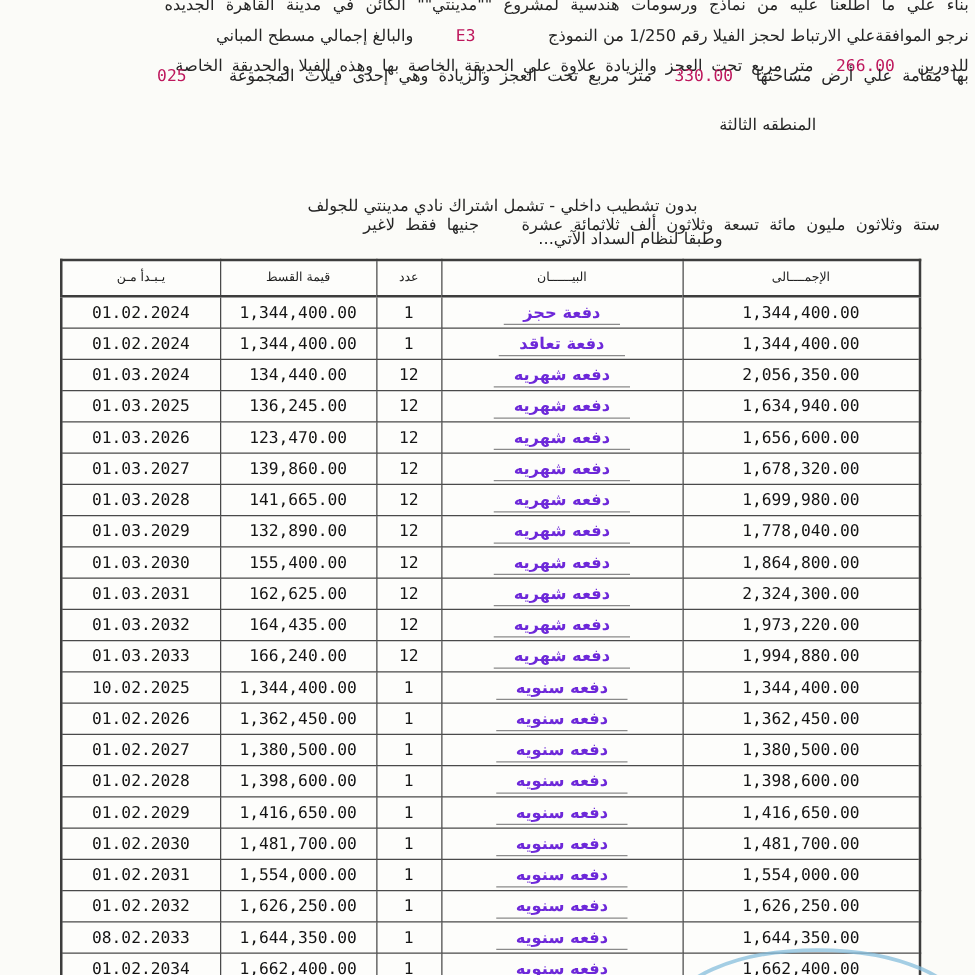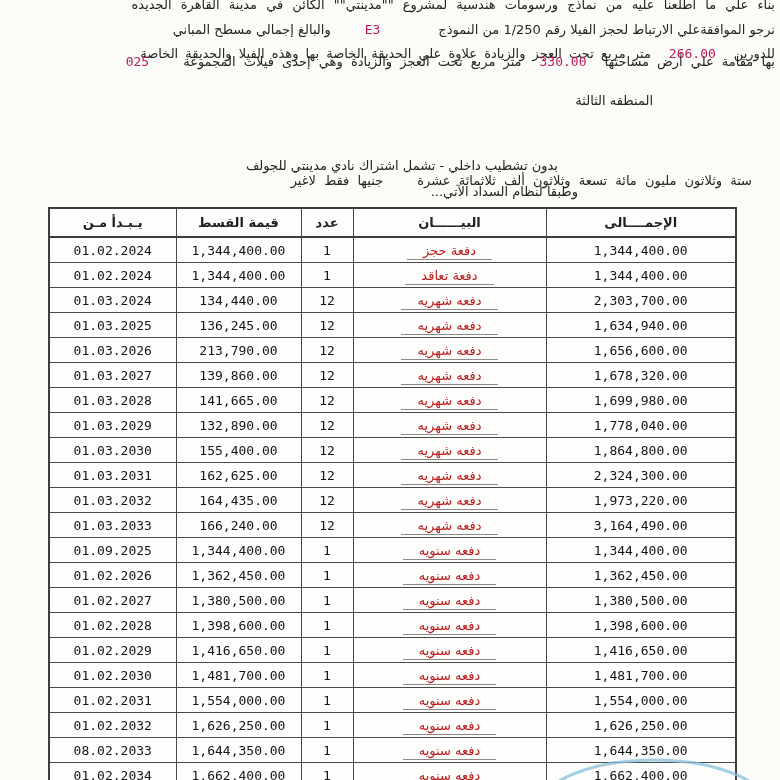--- a/index.html
+++ b/index.html
@@ -30,27 +30,27 @@
   table.pay col.c-desc{width:193px;}
   table.pay col.c-count{width:52px;}
   table.pay col.c-inst{width:125px;}
   table.pay col.c-date{width:127px;}
   table.pay th,table.pay td{
     border:1px solid #4a4a4a;
     text-align:center;vertical-align:middle;
     padding:0;overflow:hidden;white-space:nowrap;
   }
   table.pay th{
-    height:27px;font-size:13px;font-weight:bold;color:#222;
+    height:27px;font-size:10px;font-weight:normal;color:#222;
     border-bottom:2px solid #3d3d3d;
   }
   table.pay{border:2px solid #3d3d3d;}
   table.pay td{height:24px;}
   td.mono{font-family:"DejaVu Sans Mono","Liberation Mono",monospace;font-size:13px;color:#141414;}
-  td.arb{font-size:13px;font-weight:normal;color:#b91c1c;}
+  td.arb{font-size:13px;font-weight:bold;color:#6d28d9;}
   td.arb .u{border-bottom:1px solid #8a8a8a;padding:0 16px 1px 16px;}
   
   .stamp-arc{position:absolute;left:528px;top:750px;pointer-events:none;}
 </style>
 </head>
 <body>
 
 <div class="page">
 
   <div class="line" style="top:-4px;right:5px;word-spacing:5px;">بناء علي ما اطلعنا عليه من نماذج ورسومات هندسية لمشروع ""مدينتي"" الكائن في مدينة القاهرة الجديده</div>
@@ -104,38 +104,38 @@
           <td class="mono">01.02.2024</td>
         </tr>
         <tr>
           <td class="mono">1,344,400.00</td>
           <td class="arb"><span class="u">دفعة تعاقد</span></td>
           <td class="mono">1</td>
           <td class="mono">1,344,400.00</td>
           <td class="mono">01.02.2024</td>
         </tr>
         <tr>
-          <td class="mono">2,303,700.00</td>
+          <td class="mono">2,056,350.00</td>
           <td class="arb"><span class="u">دفعه شهريه</span></td>
           <td class="mono">12</td>
           <td class="mono">134,440.00</td>
           <td class="mono">01.03.2024</td>
         </tr>
         <tr>
           <td class="mono">1,634,940.00</td>
           <td class="arb"><span class="u">دفعه شهريه</span></td>
           <td class="mono">12</td>
           <td class="mono">136,245.00</td>
           <td class="mono">01.03.2025</td>
         </tr>
         <tr>
           <td class="mono">1,656,600.00</td>
           <td class="arb"><span class="u">دفعه شهريه</span></td>
           <td class="mono">12</td>
-          <td class="mono">213,790.00</td>
+          <td class="mono">123,470.00</td>
           <td class="mono">01.03.2026</td>
         </tr>
         <tr>
           <td class="mono">1,678,320.00</td>
           <td class="arb"><span class="u">دفعه شهريه</span></td>
           <td class="mono">12</td>
           <td class="mono">139,860.00</td>
           <td class="mono">01.03.2027</td>
         </tr>
         <tr>
@@ -167,32 +167,32 @@
           <td class="mono">01.03.2031</td>
         </tr>
         <tr>
           <td class="mono">1,973,220.00</td>
           <td class="arb"><span class="u">دفعه شهريه</span></td>
           <td class="mono">12</td>
           <td class="mono">164,435.00</td>
           <td class="mono">01.03.2032</td>
         </tr>
         <tr>
-          <td class="mono">3,164,490.00</td>
+          <td class="mono">1,994,880.00</td>
           <td class="arb"><span class="u">دفعه شهريه</span></td>
           <td class="mono">12</td>
           <td class="mono">166,240.00</td>
           <td class="mono">01.03.2033</td>
         </tr>
         <tr>
           <td class="mono">1,344,400.00</td>
           <td class="arb"><span class="u">دفعه سنويه</span></td>
           <td class="mono">1</td>
           <td class="mono">1,344,400.00</td>
-          <td class="mono">01.09.2025</td>
+          <td class="mono">10.02.2025</td>
         </tr>
         <tr>
           <td class="mono">1,362,450.00</td>
           <td class="arb"><span class="u">دفعه سنويه</span></td>
           <td class="mono">1</td>
           <td class="mono">1,362,450.00</td>
           <td class="mono">01.02.2026</td>
         </tr>
         <tr>
           <td class="mono">1,380,500.00</td>

